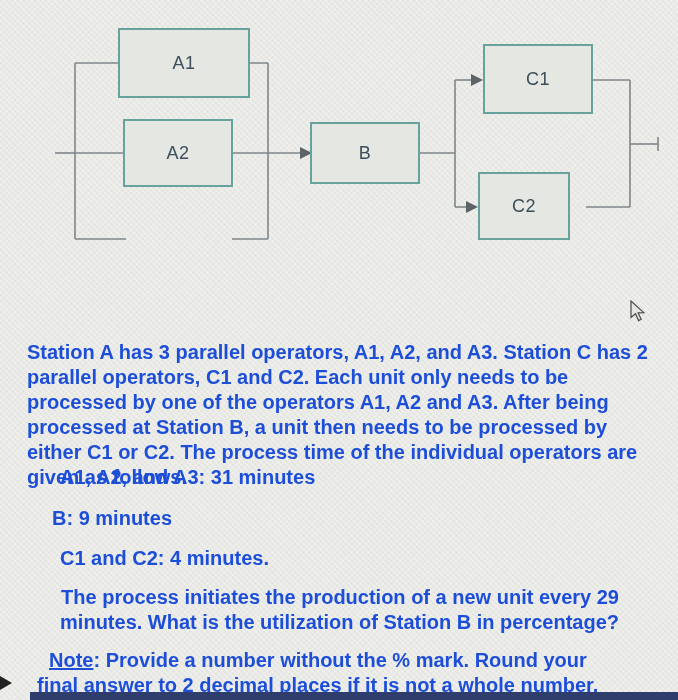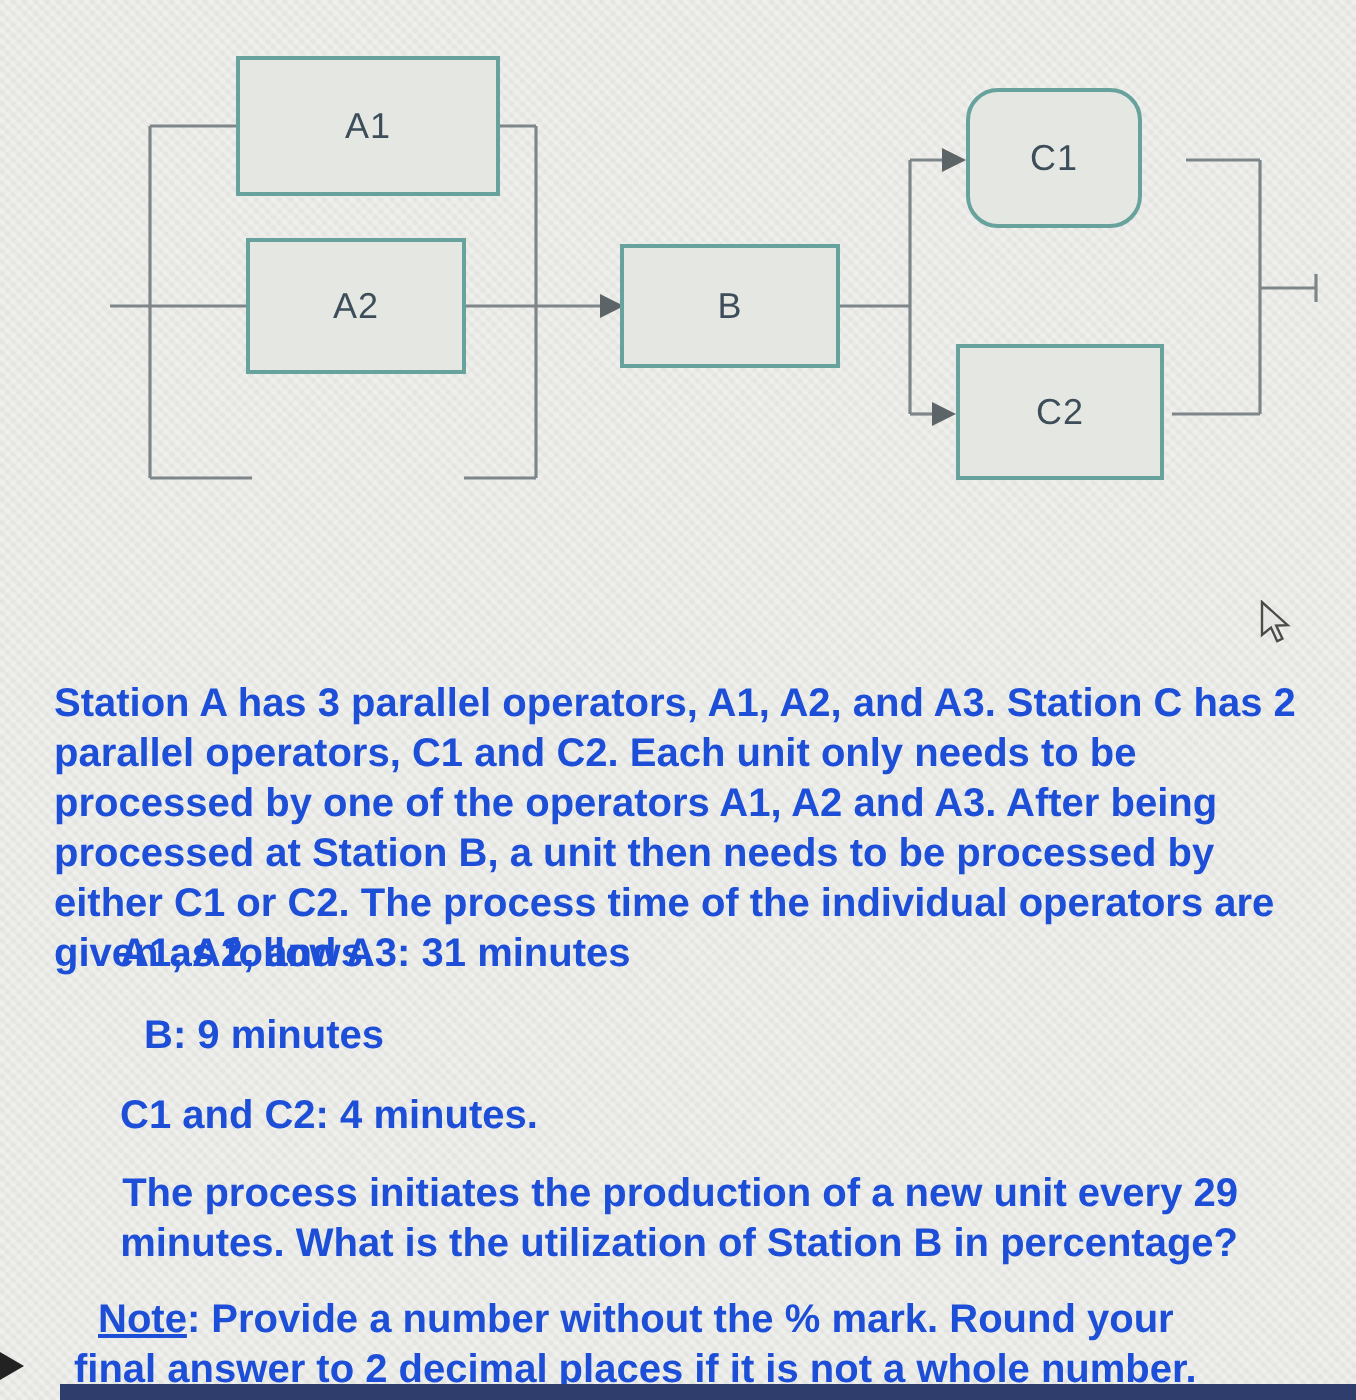--- a/index.html
+++ b/index.html
@@ -40,41 +40,41 @@
     align-items: center;
     justify-content: center;
     color: #3d4e5a;
     font-size: 18px;
     letter-spacing: 0.5px;
   }
   .node-a1 { left: 118px; top: 28px;  width: 132px; height: 70px; }
   .node-a2 { left: 123px; top: 119px; width: 110px; height: 68px; }
   .node-a3 { left: 126px; top: 204px; width: 106px; height: 70px; }
   .node-b  { left: 310px; top: 122px; width: 110px; height: 62px; }
-  .node-c1 { left: 483px; top: 44px;  width: 88px; height: 70px; border-radius: 16px; }
-  .node-c2 { left: 478px; top: 172px; width: 104px; height: 68px; }
+  .node-c1 { left: 483px; top: 44px;  width: 110px; height: 70px; }
+  .node-c2 { left: 478px; top: 172px; width: 92px; height: 68px; }
 
   
   .cursor {
     position: absolute;
     left: 628px;
     top: 300px;
   }
 
   
   .qtext {
     position: absolute;
     color: #1d4ed8;
     font-size: 20px;
     line-height: 25px;
     font-weight: bold;
   }
   .p1   { left: 27px; top: 320px; width: 632px; }
   .t0   { left: 60px; top: 445px; }
-  .t1   { left: 72px; top: 486px; }
+  .t1   { left: 52px; top: 486px; }
   .t2   { left: 60px; top: 526px; }
   .p2   { left: 27px; top: 565px; width: 592px; text-align: right; }
   .note { left: 37px; top: 628px; width: 588px; }
   .note-label { text-decoration: underline; margin-left: 12px; }
 
   
   .corner-triangle {
     position: absolute;
     left: 0; top: 676px;
     width: 12px; height: 14px;

